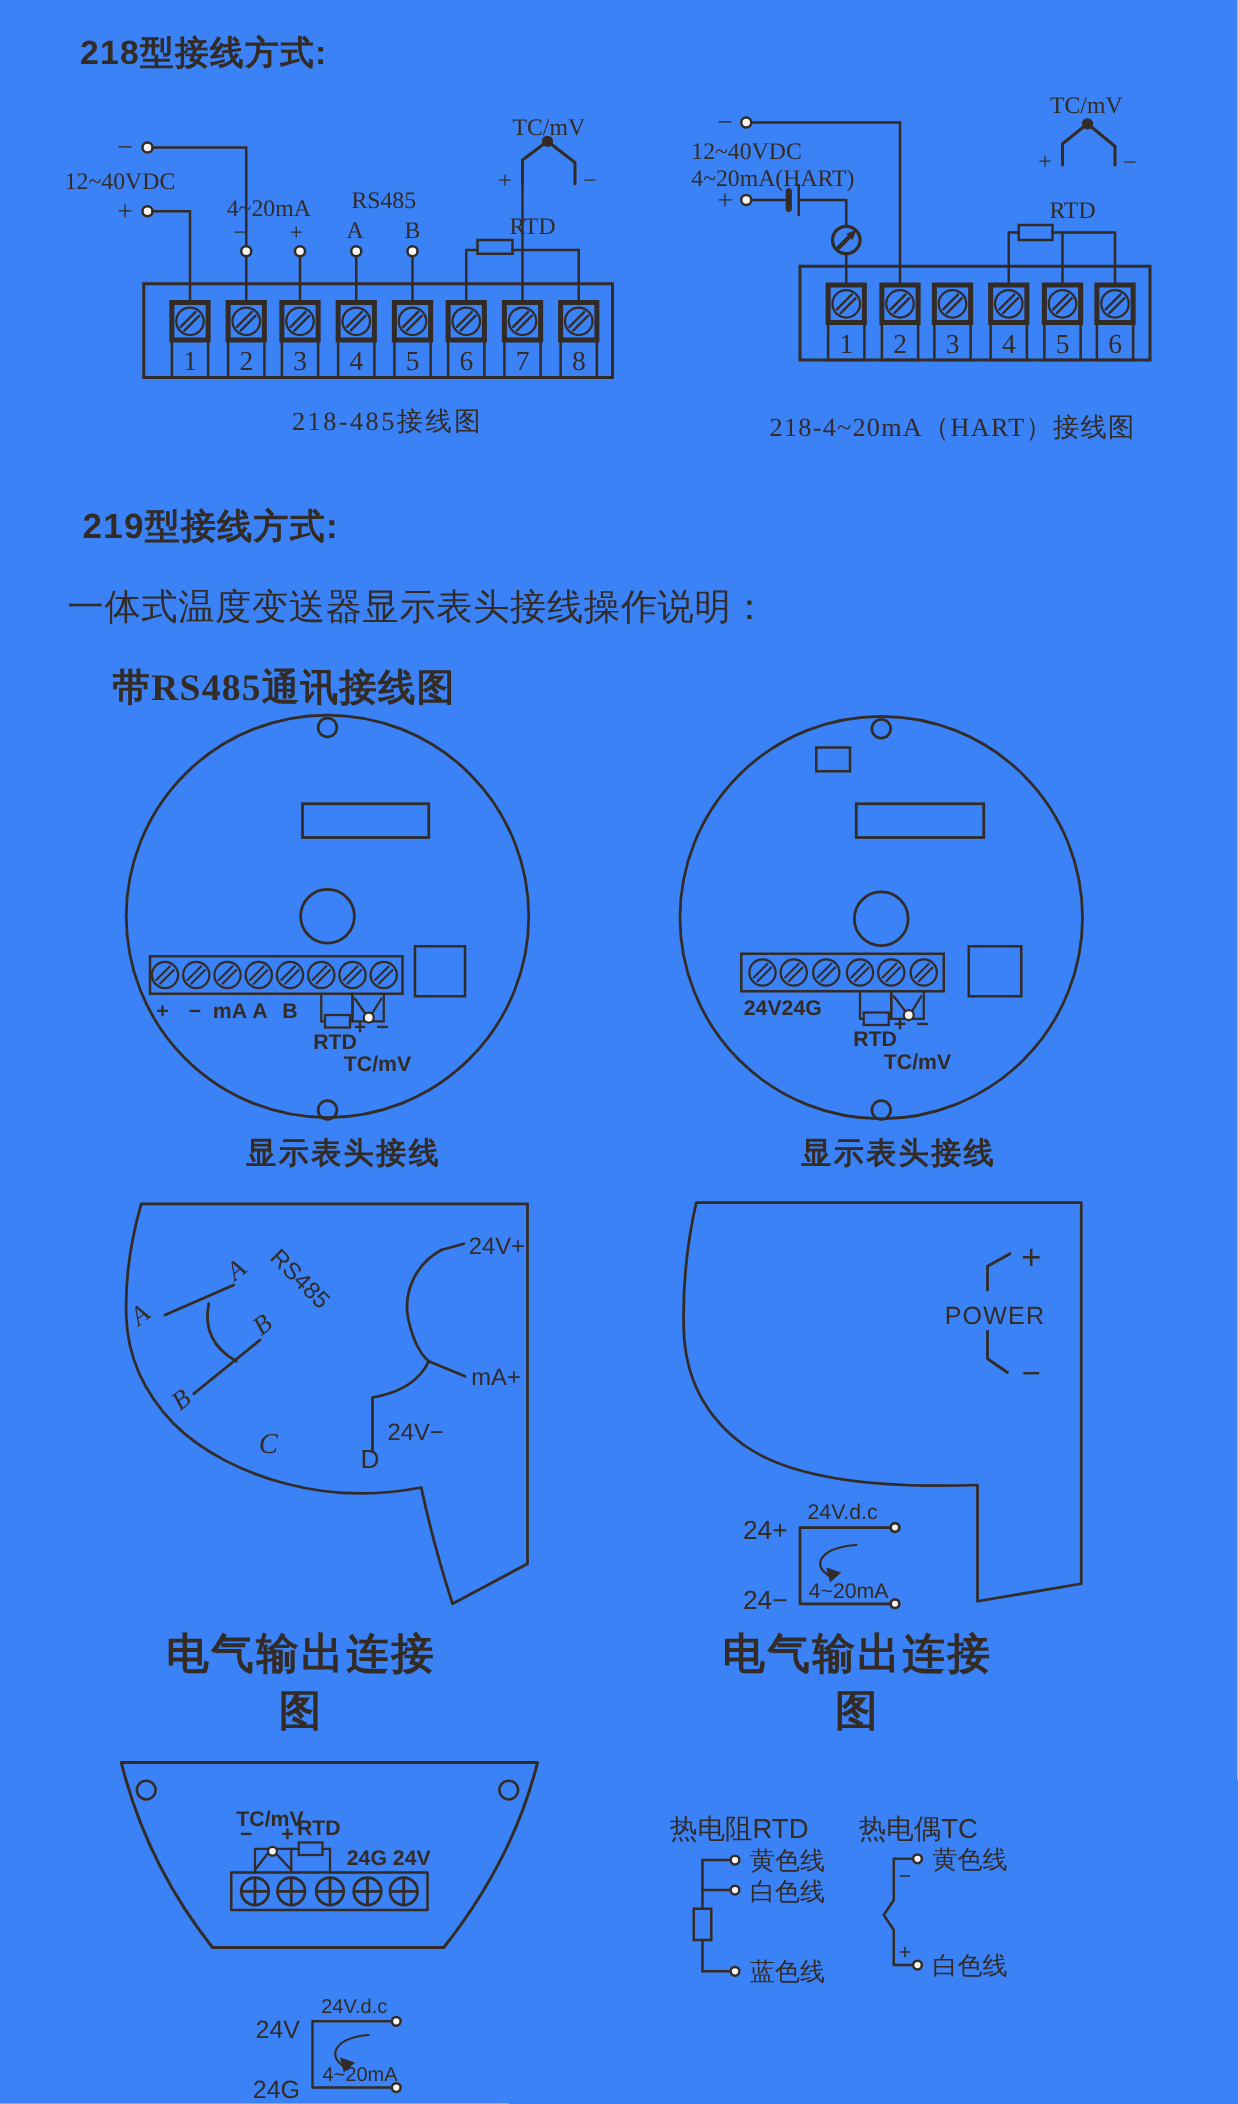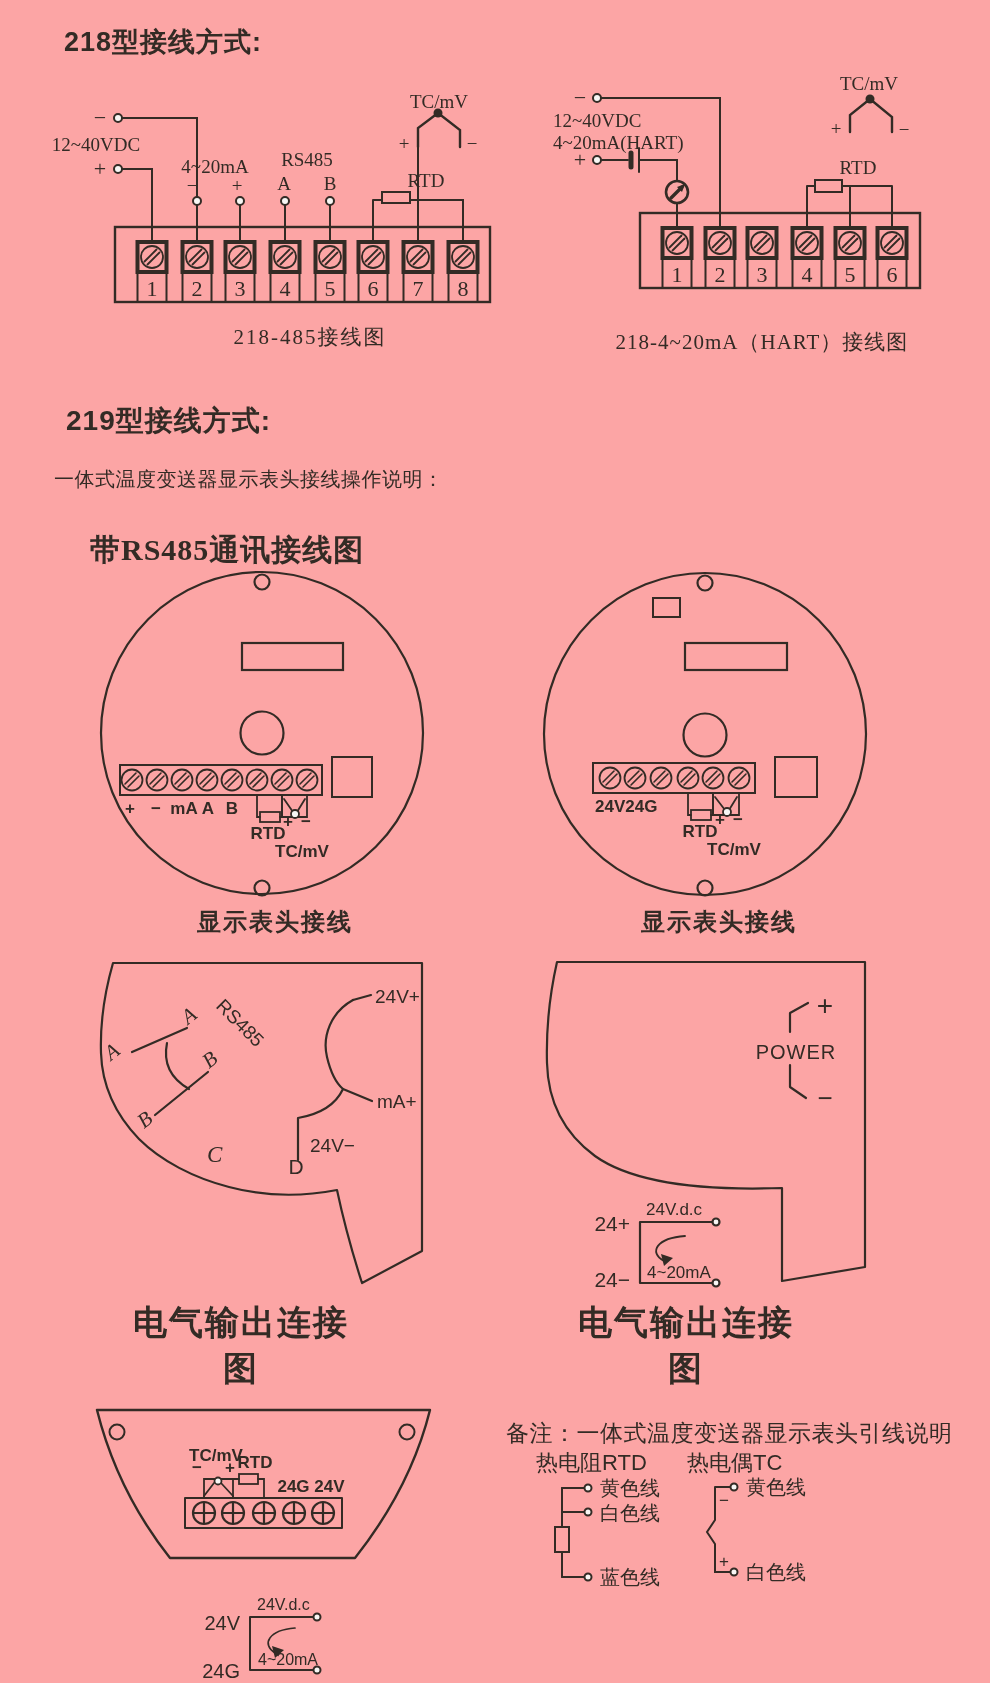--- a/index.html
+++ b/index.html
@@ -1,20 +1,20 @@
 <!DOCTYPE html>
 <html><head>
 <meta charset="utf-8">
 <style>
   html,body{margin:0;padding:0;background:#e8e8e8;}
-  #page{position:relative;width:990px;height:1683px;background:#fca5a5;overflow:hidden;
+  #page{position:relative;width:990px;height:1683px;background:#3b82f6;overflow:hidden;
         font-family:"Liberation Sans","DejaVu Sans",sans-serif;color:#332b25;}
   .abs{position:absolute;}
   .h1{font-size:27px;font-weight:700;letter-spacing:1px;}
-  .body-line{font-size:20px;font-weight:400;letter-spacing:0.5px;}
+  .body-line{font-size:29px;font-weight:400;letter-spacing:0.5px;}
   .serif-head{font-family:"Liberation Serif","DejaVu Serif",serif;font-size:30px;font-weight:700;letter-spacing:1px;}
   .cap{font-size:24px;font-weight:700;text-align:right;letter-spacing:2px;}
   .cap2{font-size:34px;font-weight:700;text-align:center;letter-spacing:2px;}
   .note-t{font-size:23px;font-weight:500;letter-spacing:0.5px;}
   .note-h{font-size:22px;font-weight:500;}
   svg{position:absolute;color:#332b25;}
   svg line,svg path,svg circle,svg rect,svg polyline{stroke:#332b25;fill:none;stroke-linecap:round;}
   svg text{fill:#332b25;stroke:none;}
   .ser{font-family:"Liberation Serif","DejaVu Serif",serif;}
   .san{font-family:"Liberation Sans","DejaVu Sans",sans-serif;}
@@ -29,21 +29,20 @@
 <div id="page">
 
   <div class="abs h1" style="left:64px;top:24px;">218型接线方式:</div>
   <div class="abs h1" style="left:66px;top:402px;font-size:28px;">219型接线方式:</div>
   <div class="abs body-line" style="left:54px;top:466px;">一体式温度变送器显示表头接线操作说明：</div>
   <div class="abs serif-head" style="left:90px;top:530px;width:340px;">带RS485通讯接线图</div>
   <div class="abs cap" style="left:133px;top:906px;width:220px;">显示表头接线</div>
   <div class="abs cap" style="left:577px;top:906px;width:220px;">显示表头接线</div>
   <div class="abs cap2" style="left:121px;top:1300px;width:240px;">电气输出连接图</div>
   <div class="abs cap2" style="left:566px;top:1300px;width:240px;">电气输出连接图</div>
-  <div class="abs note-t" style="left:506px;top:1418px;">备注：一体式温度变送器显示表头引线说明</div>
   <div class="abs note-h" style="left:536px;top:1448px;width:160px;">热电阻RTD</div>
   <div class="abs note-h" style="left:687px;top:1448px;width:160px;">热电偶TC</div>
 
   <svg style="left:30px;top:70px;" width="470" height="290" viewBox="0 0 470 290">
     <defs>
       <g id="sA">
         <rect x="-14.5" y="-15" width="29" height="30" stroke="#3f473f" stroke-width="4"></rect>
         <circle r="11" stroke-width="1.8"></circle>
         <line x1="-7.5" y1="4.5" x2="4.5" y2="-7.5" stroke-width="1.8"></line>
         <line x1="-4.5" y1="7.5" x2="7.5" y2="-4.5" stroke-width="1.8"></line>

